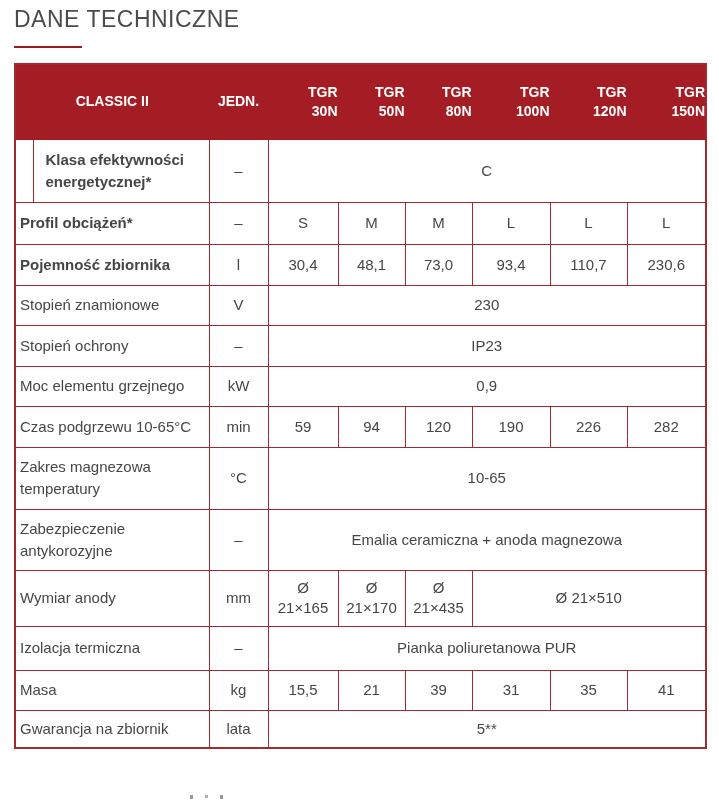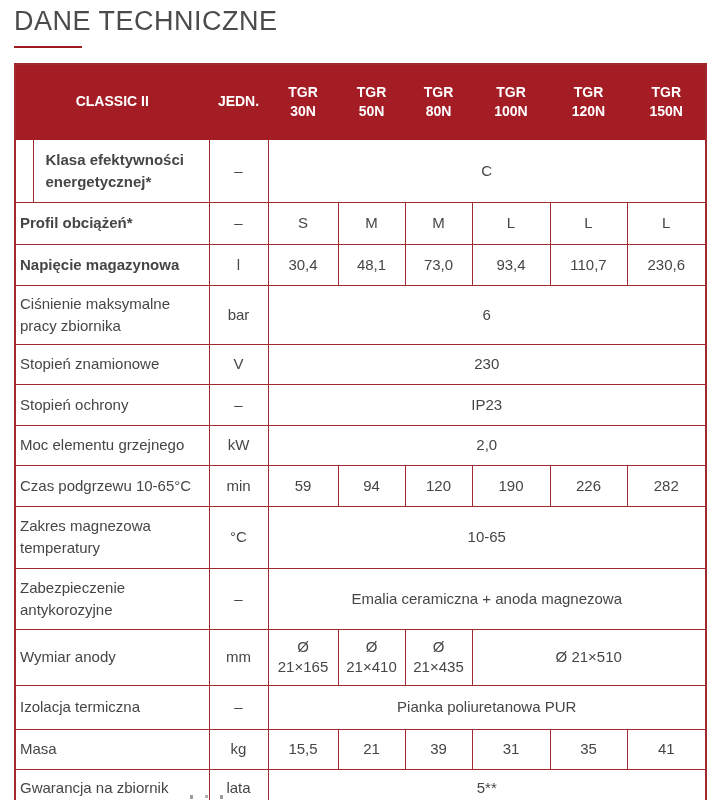--- a/index.html
+++ b/index.html
@@ -6,32 +6,32 @@
     --header-red:#a51d24;
     --border-red:#a12a31;
     --title-gray:#4b4b4a;
     --text-gray:#464646;
     --underline-red:#9d1b20;
   }
   *{box-sizing:border-box;margin:0;padding:0;}
   html,body{width:719px;height:800px;background:#ffffff;overflow:hidden;
     font-family:"Liberation Sans",sans-serif;color:var(--text-gray);}
   .page{position:relative;width:719px;height:800px;}
-  .page-title{position:absolute;left:14px;top:6px;font-size:27px;font-weight:300;
+  .page-title{position:absolute;left:14px;top:6px;font-size:23px;font-weight:300;
     letter-spacing:0.5px;color:var(--title-gray);}
   .title-underline{position:absolute;left:14px;top:46px;width:68px;height:2px;
     background:var(--underline-red);}
   table.spec{position:absolute;left:14px;top:63px;width:691px;border-collapse:collapse;
     border:2px solid var(--border-red);table-layout:fixed;}
   td,th{border:1px solid var(--border-red);vertical-align:middle;font-size:15px;
     line-height:22px;}
   thead th{border:1px solid var(--header-red);background:var(--header-red);
     color:#ffffff;font-weight:bold;text-align:center;font-size:14px;line-height:19px;}
   thead tr{height:75px;}
-  .model-line{display:block;}
+  .model-line{display:block;text-align:right;}
   td.label{text-align:left;padding:6px 10px 6px 4px;}
   td.label-sub{padding-left:12px;}
   td.spacer{padding:0;}
   td.unit,td.val{text-align:center;padding:4px 2px;}
   tr.bold td.label{font-weight:bold;}
   .dia-line{display:block;line-height:20px;}
   .cropped-footnote{position:absolute;left:190px;top:795px;width:120px;height:5px;
     overflow:hidden;}
   .cropped-footnote i{display:inline-block;width:3px;height:4px;background:#9a9a9a;
     margin-right:12px;vertical-align:top;}
@@ -102,52 +102,47 @@
         <td class="unit">–</td>
         <td class="val">S</td>
         <td class="val">M</td>
         <td class="val">M</td>
         <td class="val">L</td>
         <td class="val">L</td>
         <td class="val">L</td>
       </tr>
 
       <tr class="bold" style="height:41px">
-        <td class="label" colspan="2">Napięcie magazynowa</td>
+        <td class="label" colspan="2">Pojemność zbiornika</td>
         <td class="unit">l</td>
         <td class="val">30,4</td>
         <td class="val">48,1</td>
         <td class="val">73,0</td>
         <td class="val">93,4</td>
         <td class="val">110,7</td>
         <td class="val">230,6</td>
       </tr>
 
-      <tr style="height:59px">
-        <td class="label" colspan="2">Ciśnienie maksymalne pracy zbiornika</td>
-        <td class="unit">bar</td>
-        <td class="val" colspan="6">6</td>
-      </tr>
 
       <tr style="height:40px">
         <td class="label" colspan="2">Stopień znamionowe</td>
         <td class="unit">V</td>
         <td class="val" colspan="6">230</td>
       </tr>
 
       <tr style="height:41px">
         <td class="label" colspan="2">Stopień ochrony</td>
         <td class="unit">–</td>
         <td class="val" colspan="6">IP23</td>
       </tr>
 
       <tr style="height:40px">
         <td class="label" colspan="2">Moc elementu grzejnego</td>
         <td class="unit">kW</td>
-        <td class="val" colspan="6">2,0</td>
+        <td class="val" colspan="6">0,9</td>
       </tr>
 
       <tr style="height:41px">
         <td class="label" colspan="2">Czas podgrzewu 10-65°C</td>
         <td class="unit">min</td>
         <td class="val">59</td>
         <td class="val">94</td>
         <td class="val">120</td>
         <td class="val">190</td>
         <td class="val">226</td>
@@ -168,21 +163,21 @@
 
       <tr style="height:56px">
         <td class="label" colspan="2">Wymiar anody</td>
         <td class="unit">mm</td>
         <td class="val">
           <span class="dia-line">Ø</span>
           <span class="dia-line">21×165</span>
         </td>
         <td class="val">
           <span class="dia-line">Ø</span>
-          <span class="dia-line">21×410</span>
+          <span class="dia-line">21×170</span>
         </td>
         <td class="val">
           <span class="dia-line">Ø</span>
           <span class="dia-line">21×435</span>
         </td>
         <td class="val" colspan="3">Ø 21×510</td>
       </tr>
 
       <tr style="height:44px">
         <td class="label" colspan="2">Izolacja termiczna</td>

